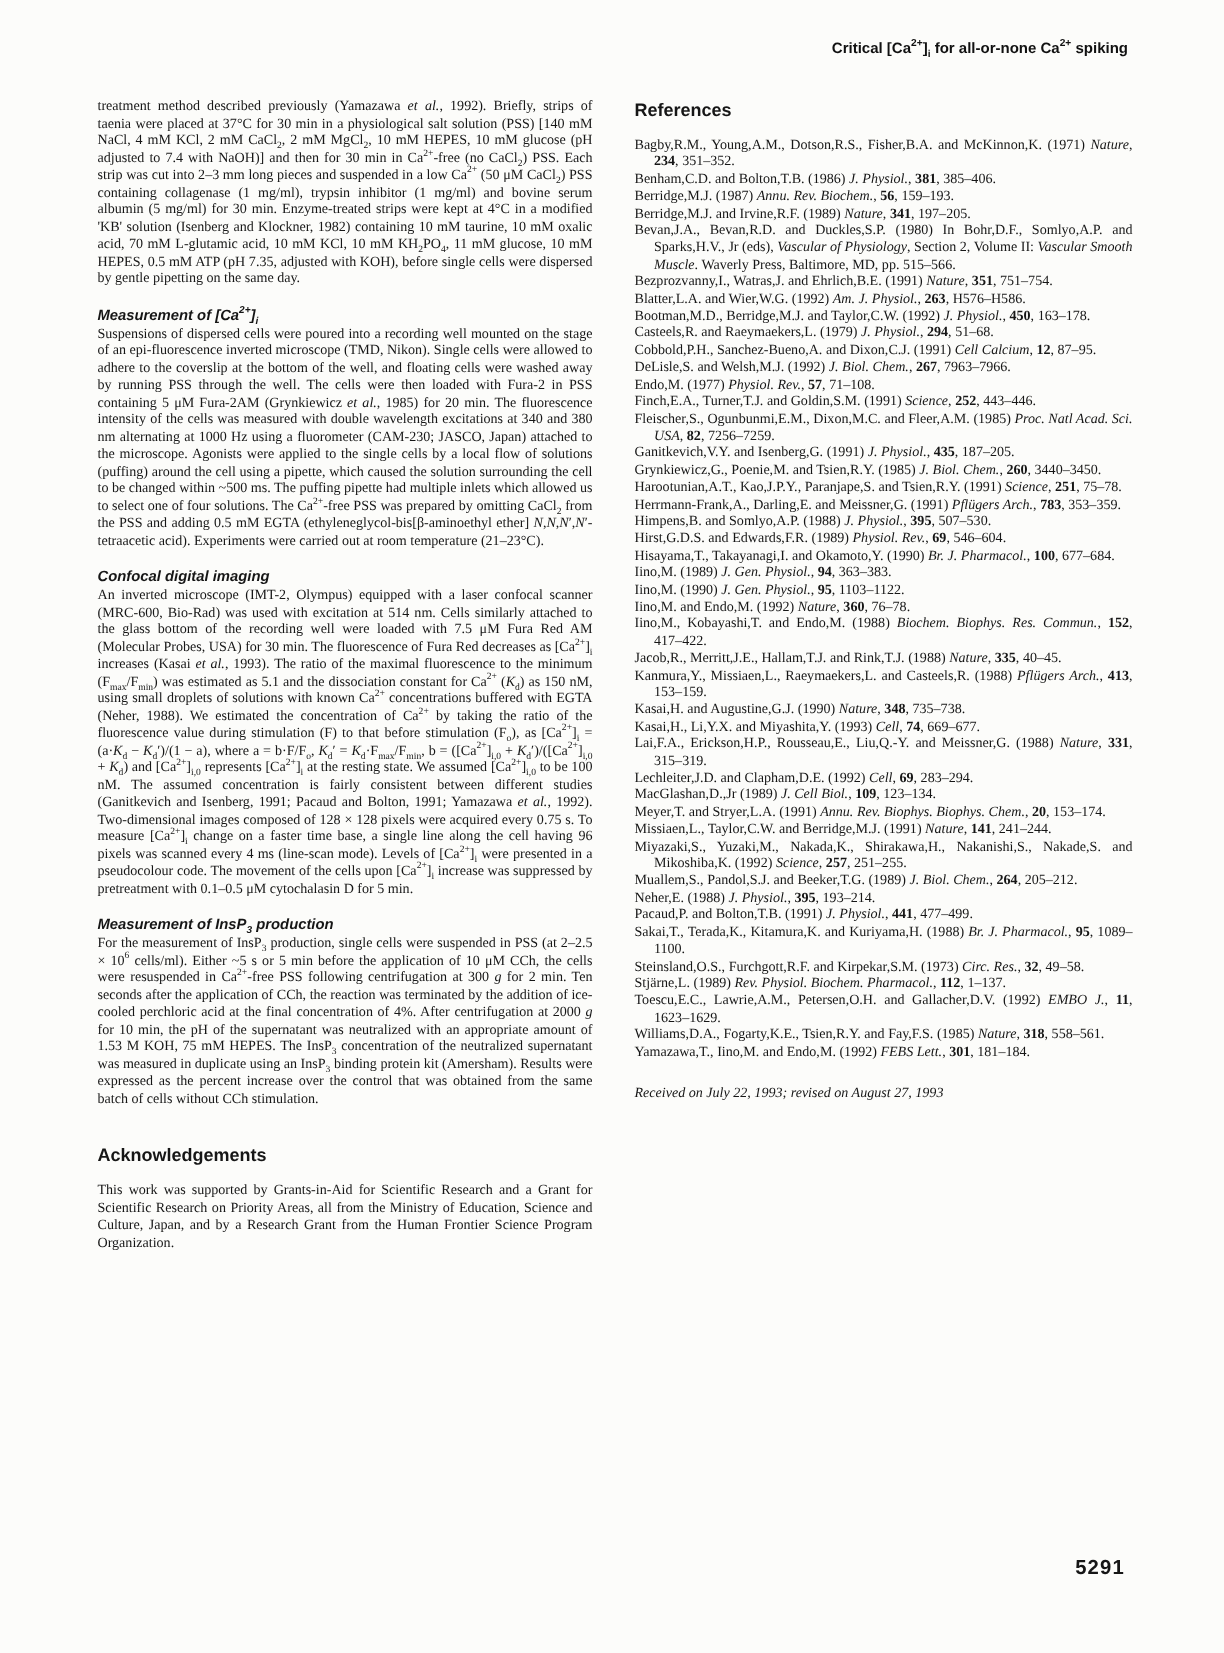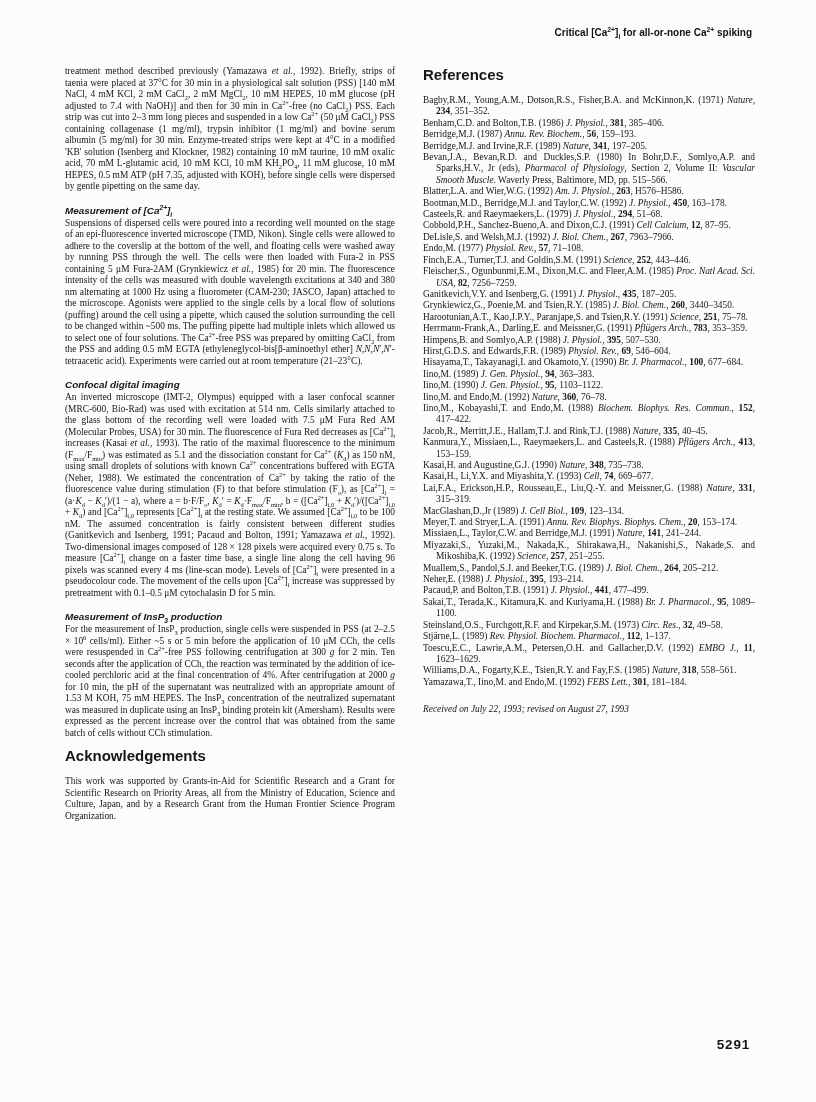--- a/index.html
+++ b/index.html
@@ -3,22 +3,22 @@
 <meta charset="utf-8">
 <style>
   html,body{margin:0;padding:0;background:#9a9a9a;}
   .page{position:relative;width:816px;height:1102px;background:#fcfcfa;color:#161616;margin:0 auto;overflow:hidden;font-family:"Liberation Serif",serif;}
   .running-head{position:absolute;top:27px;right:64px;font-family:"Liberation Sans",sans-serif;font-weight:bold;font-size:10px;color:#111;}
   .columns{position:absolute;top:66px;left:65px;width:690px;display:flex;gap:28px;}
   .col-left{flex:0 0 330px;width:330px;}
   .col-right{flex:1;min-width:0;}
   .body-text{font-size:9.4px;line-height:11.5px;text-align:justify;margin:0;}
   .subheading{font-family:"Liberation Sans",sans-serif;font-weight:bold;font-style:italic;font-size:9.9px;margin:12px 0 2px 0;}
-  .section-heading{font-family:"Liberation Sans",sans-serif;font-weight:bold;font-size:15px;margin:0 0 12px 0;}
-  .ack-heading{margin-top:8px;}
+  .section-heading{font-family:"Liberation Sans",sans-serif;font-weight:bold;font-size:12px;margin:0 0 12px 0;}
+  .ack-heading{margin-top:24px;}
   .ref-item{font-size:9.4px;line-height:11.4px;text-align:justify;padding-left:13px;text-indent:-13px;}
   .received-note{font-style:italic;font-size:9.4px;line-height:11.5px;margin:16px 0 0 0;}
   .page-number{position:absolute;top:1037px;right:66px;font-family:"Liberation Sans",sans-serif;font-weight:bold;font-size:13.5px;letter-spacing:0.8px;}
   sup,sub{font-size:0.68em;line-height:0;}
   b{font-weight:bold;}
 </style>
 </head>
 <body>
 
 <div class="page">
@@ -43,21 +43,22 @@
       <p class="body-text">This work was supported by Grants-in-Aid for Scientific Research and a Grant for Scientific Research on Priority Areas, all from the Ministry of Education, Science and Culture, Japan, and by a Research Grant from the Human Frontier Science Program Organization.</p>
     </div>
 
     <div class="col col-right">
       <h2 class="section-heading">References</h2>
       <div class="ref-list">
           <div class="ref-item">Bagby,R.M., Young,A.M., Dotson,R.S., Fisher,B.A. and McKinnon,K. (1971) <i>Nature</i>, <b>234</b>, 351–352.</div>
           <div class="ref-item">Benham,C.D. and Bolton,T.B. (1986) <i>J. Physiol.</i>, <b>381</b>, 385–406.</div>
           <div class="ref-item">Berridge,M.J. (1987) <i>Annu. Rev. Biochem.</i>, <b>56</b>, 159–193.</div>
           <div class="ref-item">Berridge,M.J. and Irvine,R.F. (1989) <i>Nature</i>, <b>341</b>, 197–205.</div>
-          <div class="ref-item">Bevan,J.A., Bevan,R.D. and Duckles,S.P. (1980) In Bohr,D.F., Somlyo,A.P. and Sparks,H.V., Jr (eds), <i>Pharmacol of Physiology</i>, Section 2, Volume II: <i>Vascular Smooth Muscle</i>. Waverly Press, Baltimore, MD, pp. 515–566.</div>
+          <div class="ref-item">Bevan,J.A., Bevan,R.D. and Duckles,S.P. (1980) In Bohr,D.F., Somlyo,A.P. and Sparks,H.V., Jr (eds), <i>Vascular of Physiology</i>, Section 2, Volume II: <i>Vascular Smooth Muscle</i>. Waverly Press, Baltimore, MD, pp. 515–566.</div>
+          <div class="ref-item">Bezprozvanny,I., Watras,J. and Ehrlich,B.E. (1991) <i>Nature</i>, <b>351</b>, 751–754.</div>
           <div class="ref-item">Blatter,L.A. and Wier,W.G. (1992) <i>Am. J. Physiol.</i>, <b>263</b>, H576–H586.</div>
           <div class="ref-item">Bootman,M.D., Berridge,M.J. and Taylor,C.W. (1992) <i>J. Physiol.</i>, <b>450</b>, 163–178.</div>
           <div class="ref-item">Casteels,R. and Raeymaekers,L. (1979) <i>J. Physiol.</i>, <b>294</b>, 51–68.</div>
           <div class="ref-item">Cobbold,P.H., Sanchez-Bueno,A. and Dixon,C.J. (1991) <i>Cell Calcium</i>, <b>12</b>, 87–95.</div>
           <div class="ref-item">DeLisle,S. and Welsh,M.J. (1992) <i>J. Biol. Chem.</i>, <b>267</b>, 7963–7966.</div>
           <div class="ref-item">Endo,M. (1977) <i>Physiol. Rev.</i>, <b>57</b>, 71–108.</div>
           <div class="ref-item">Finch,E.A., Turner,T.J. and Goldin,S.M. (1991) <i>Science</i>, <b>252</b>, 443–446.</div>
           <div class="ref-item">Fleischer,S., Ogunbunmi,E.M., Dixon,M.C. and Fleer,A.M. (1985) <i>Proc. Natl Acad. Sci. USA</i>, <b>82</b>, 7256–7259.</div>
           <div class="ref-item">Ganitkevich,V.Y. and Isenberg,G. (1991) <i>J. Physiol.</i>, <b>435</b>, 187–205.</div>
           <div class="ref-item">Grynkiewicz,G., Poenie,M. and Tsien,R.Y. (1985) <i>J. Biol. Chem.</i>, <b>260</b>, 3440–3450.</div>
@@ -68,20 +69,21 @@
           <div class="ref-item">Hisayama,T., Takayanagi,I. and Okamoto,Y. (1990) <i>Br. J. Pharmacol.</i>, <b>100</b>, 677–684.</div>
           <div class="ref-item">Iino,M. (1989) <i>J. Gen. Physiol.</i>, <b>94</b>, 363–383.</div>
           <div class="ref-item">Iino,M. (1990) <i>J. Gen. Physiol.</i>, <b>95</b>, 1103–1122.</div>
           <div class="ref-item">Iino,M. and Endo,M. (1992) <i>Nature</i>, <b>360</b>, 76–78.</div>
           <div class="ref-item">Iino,M., Kobayashi,T. and Endo,M. (1988) <i>Biochem. Biophys. Res. Commun.</i>, <b>152</b>, 417–422.</div>
           <div class="ref-item">Jacob,R., Merritt,J.E., Hallam,T.J. and Rink,T.J. (1988) <i>Nature</i>, <b>335</b>, 40–45.</div>
           <div class="ref-item">Kanmura,Y., Missiaen,L., Raeymaekers,L. and Casteels,R. (1988) <i>Pflügers Arch.</i>, <b>413</b>, 153–159.</div>
           <div class="ref-item">Kasai,H. and Augustine,G.J. (1990) <i>Nature</i>, <b>348</b>, 735–738.</div>
           <div class="ref-item">Kasai,H., Li,Y.X. and Miyashita,Y. (1993) <i>Cell</i>, <b>74</b>, 669–677.</div>
           <div class="ref-item">Lai,F.A., Erickson,H.P., Rousseau,E., Liu,Q.-Y. and Meissner,G. (1988) <i>Nature</i>, <b>331</b>, 315–319.</div>
+          <div class="ref-item">Lechleiter,J.D. and Clapham,D.E. (1992) <i>Cell</i>, <b>69</b>, 283–294.</div>
           <div class="ref-item">MacGlashan,D.,Jr (1989) <i>J. Cell Biol.</i>, <b>109</b>, 123–134.</div>
           <div class="ref-item">Meyer,T. and Stryer,L.A. (1991) <i>Annu. Rev. Biophys. Biophys. Chem.</i>, <b>20</b>, 153–174.</div>
           <div class="ref-item">Missiaen,L., Taylor,C.W. and Berridge,M.J. (1991) <i>Nature</i>, <b>141</b>, 241–244.</div>
           <div class="ref-item">Miyazaki,S., Yuzaki,M., Nakada,K., Shirakawa,H., Nakanishi,S., Nakade,S. and Mikoshiba,K. (1992) <i>Science</i>, <b>257</b>, 251–255.</div>
           <div class="ref-item">Muallem,S., Pandol,S.J. and Beeker,T.G. (1989) <i>J. Biol. Chem.</i>, <b>264</b>, 205–212.</div>
           <div class="ref-item">Neher,E. (1988) <i>J. Physiol.</i>, <b>395</b>, 193–214.</div>
           <div class="ref-item">Pacaud,P. and Bolton,T.B. (1991) <i>J. Physiol.</i>, <b>441</b>, 477–499.</div>
           <div class="ref-item">Sakai,T., Terada,K., Kitamura,K. and Kuriyama,H. (1988) <i>Br. J. Pharmacol.</i>, <b>95</b>, 1089–1100.</div>
           <div class="ref-item">Steinsland,O.S., Furchgott,R.F. and Kirpekar,S.M. (1973) <i>Circ. Res.</i>, <b>32</b>, 49–58.</div>
           <div class="ref-item">Stjärne,L. (1989) <i>Rev. Physiol. Biochem. Pharmacol.</i>, <b>112</b>, 1–137.</div>

